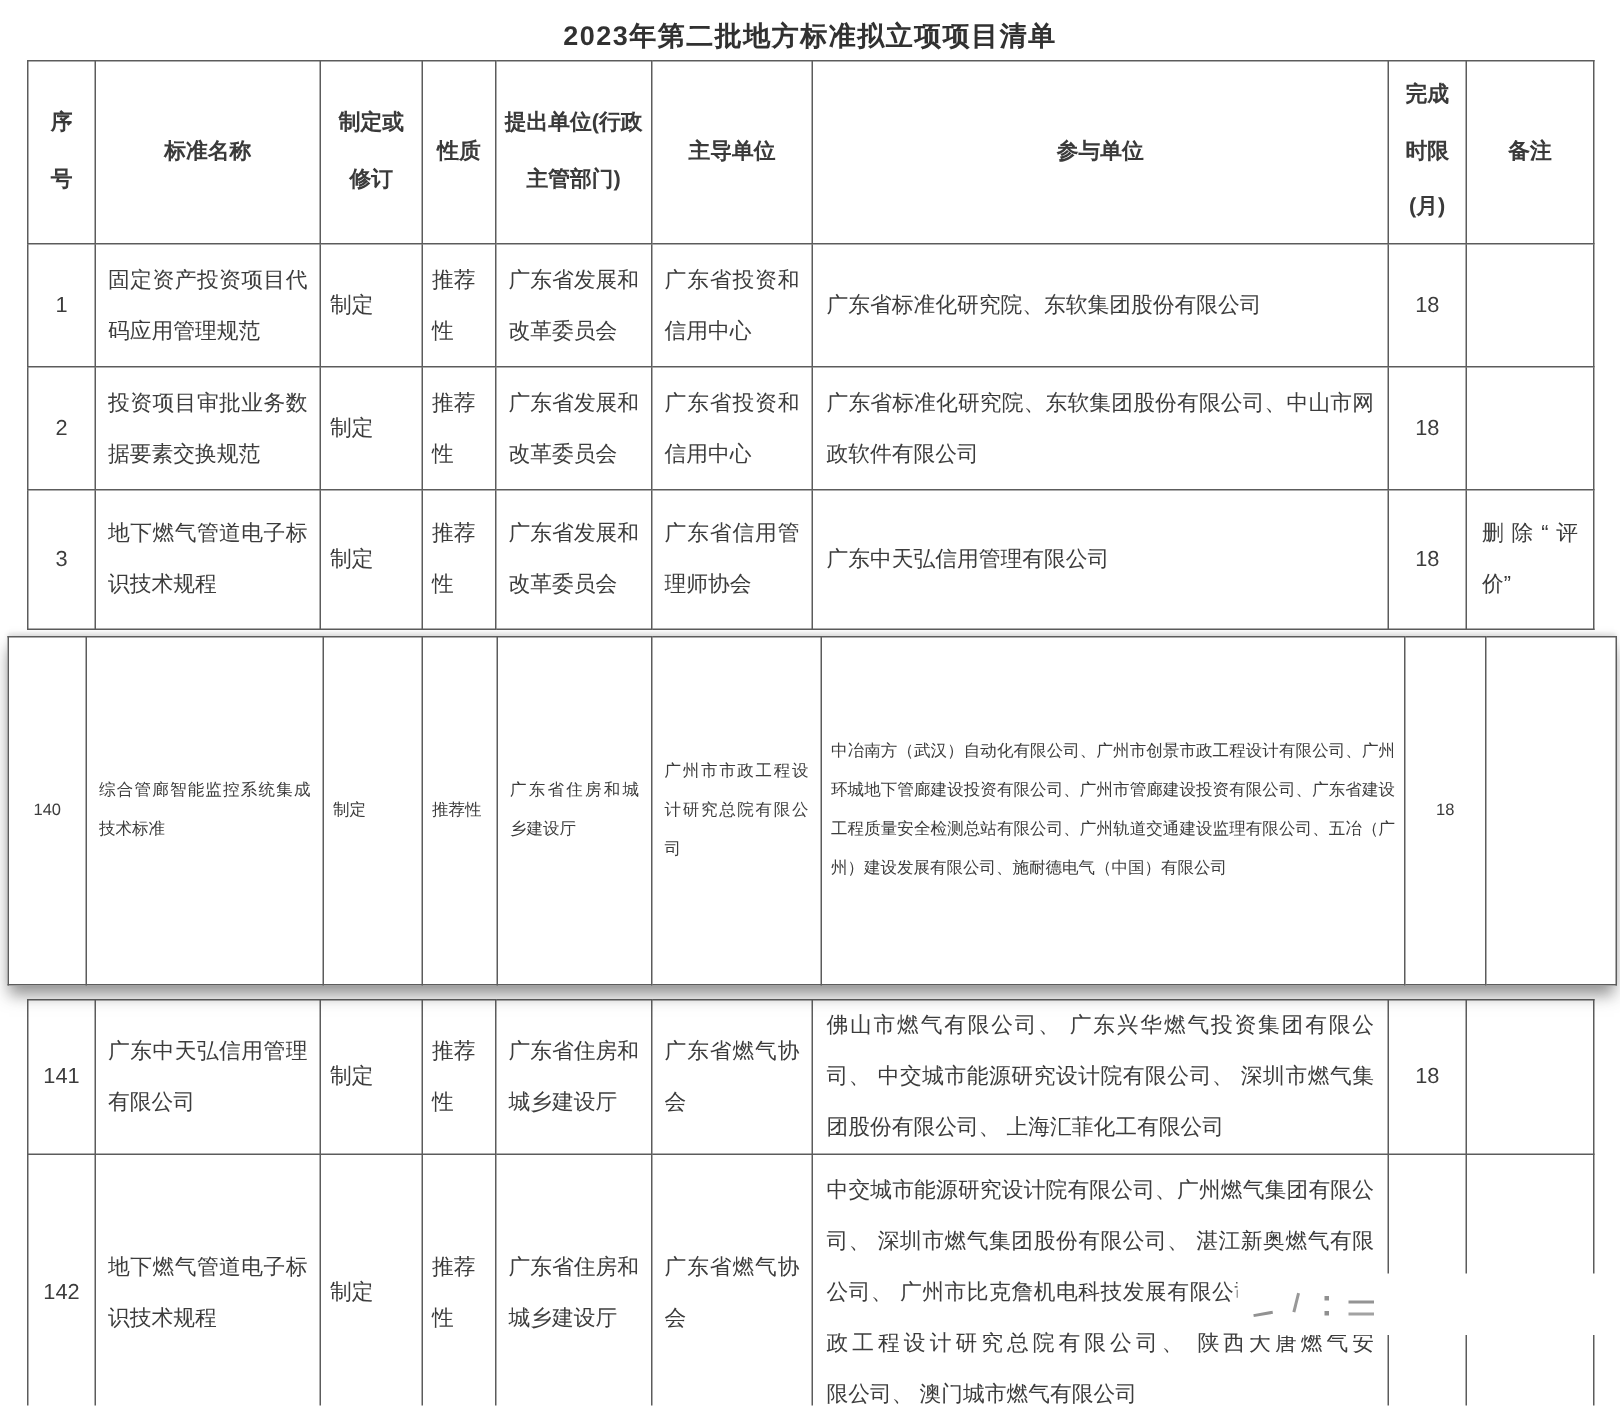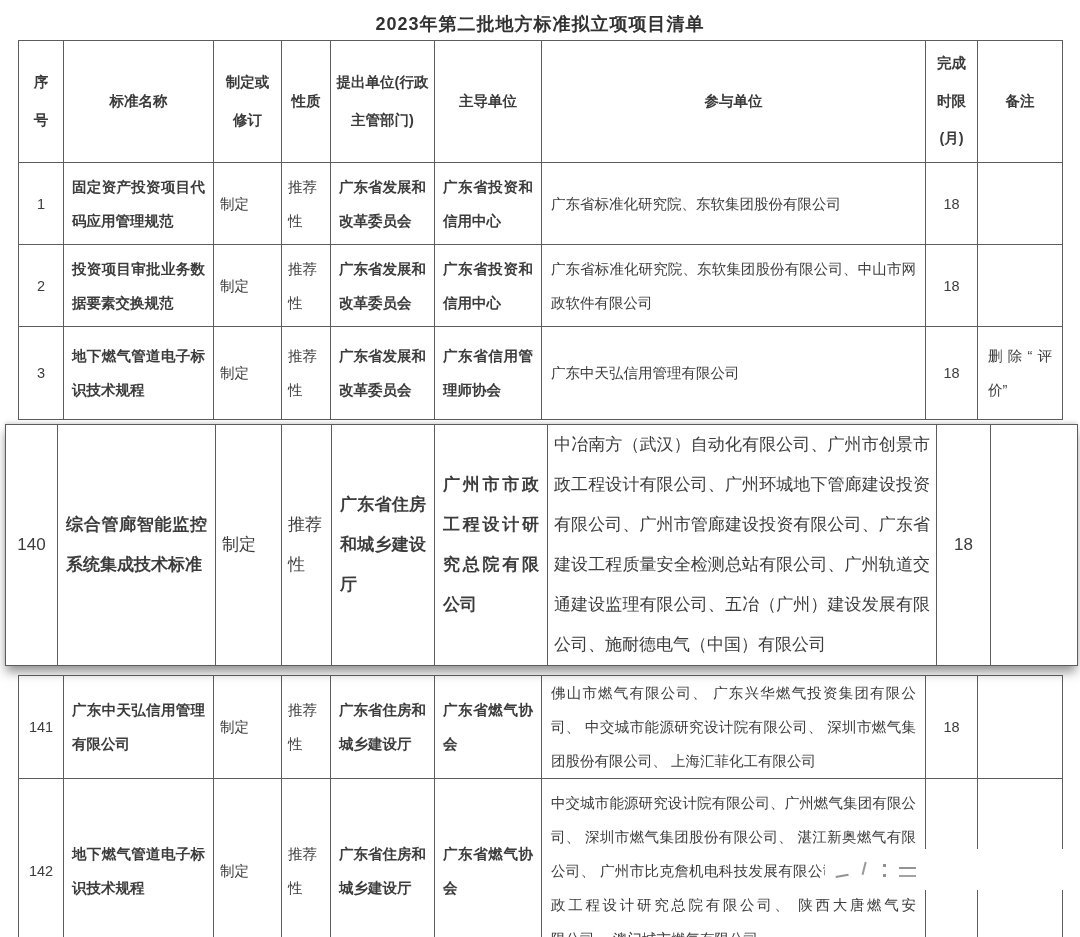--- a/index.html
+++ b/index.html
@@ -42,26 +42,26 @@
   .bandTable{width:1072px;}
   .bandTable col:nth-child(1){width:52px;}
   .bandTable col:nth-child(2){width:158px;}
   .bandTable col:nth-child(3){width:66px;}
   .bandTable col:nth-child(4){width:50px;}
   .bandTable col:nth-child(5){width:103px;}
   .bandTable col:nth-child(6){width:113px;}
   .bandTable col:nth-child(7){width:389px;}
   .bandTable col:nth-child(8){width:54px;}
   .bandTable col:nth-child(9){width:87px;}
-  .bandTable td{font-size:17px;}
+  .bandTable td{font-size:11px;}
   .bandTable .parts{padding:0 6px;}
   
   .num{text-align:center;padding:0 2px;}
   .ctr{text-align:left;padding:0 6px;margin-top:48px;}
-  .txt{text-align:justify;padding:0 8px;font-weight:bold;}
+  .txt{text-align:justify;padding:0 8px;}
   .parts{text-align:justify;padding:0 9px;}
   .rmk{text-align:justify;padding:12px 10px;}
   
   .hHead{height:118px;}
   .hR1{height:82px;}
   .hR2{height:82px;}
   .hR3{height:73px;}
   .hBand{height:232px;}
   .hR141{height:103px;}
   .hR142{height:185px;}

